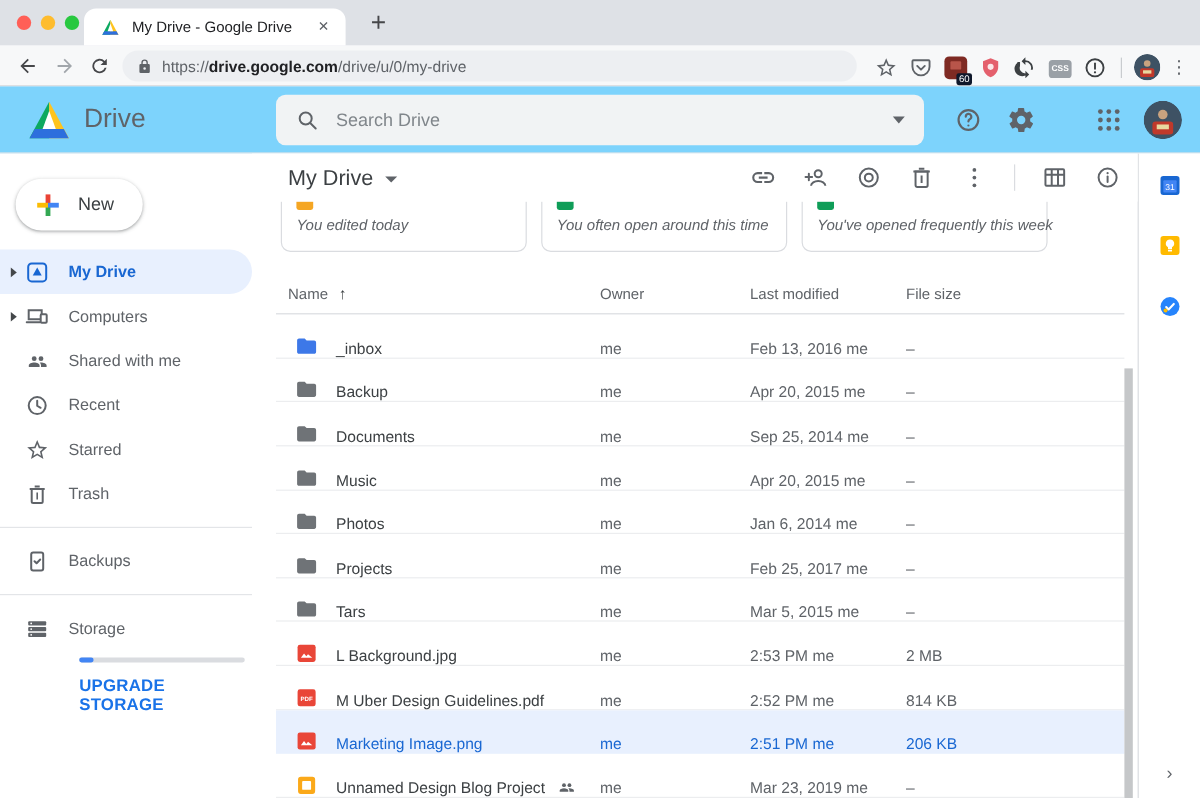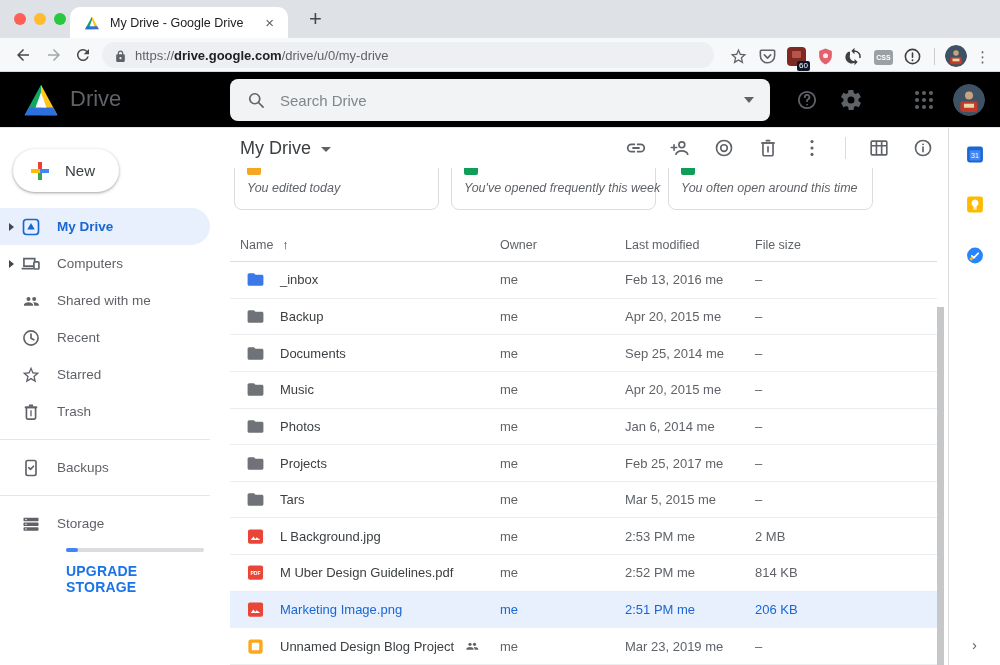--- a/index.html
+++ b/index.html
@@ -37,21 +37,21 @@
   .ext-60 .dot { position:absolute; left:5px; top:4px; width:9px; height:7px; background:#B8554A; border-radius:1px; }
   .badge { position:absolute; right:-4px; bottom:-5px; background:#0f172a; color:#fff; font-size:8px;
            padding:0 2px; border-radius:2px; line-height:10px; }
   .ext-css { background:#9AA0A6; border-radius:3px; color:#fff; font-size:7px; font-weight:bold;
              display:flex; align-items:center; justify-content:center; height:15px; margin-top:2px; }
   .ext-divider { width:1px; height:17px; background:#C9CCCF; margin:0 10px 0 2px; }
   .browser-avatar { width:22px; height:22px; border-radius:50%; overflow:hidden; margin-right:8px; flex:none; }
   .browser-menu { color:#5F6368; font-size:15px; letter-spacing:0; margin-right:10px; line-height:1; }
 
   
-  .dheader { height:56px; background:#000000; border-bottom:1px solid #E3E5E8; position:relative; }
+  .dheader { height:56px; background:#7dd3fc; border-bottom:1px solid #E3E5E8; position:relative; }
   .dlogo { position:absolute; left:22px; top:11px; width:38px; height:34px; }
   .dlogo svg { width:100%; height:100%; }
   .dname { position:absolute; left:70px; top:14px; font-size:22px; color:#5F6368; }
   .searchbar { position:absolute; left:230px; top:7px; width:540px; height:42px; background:#F1F3F4;
                border-radius:8px; display:flex; align-items:center; padding:0 16px; }
   .search-mag { width:20px; height:20px; color:#5F6368; flex:none; }
   .search-mag svg{ width:100%; height:100%; }
   .search-input { flex:1; border:none; outline:none; background:transparent; margin-left:14px;
                   font-size:15px; color:#202124; font-family:inherit; }
   .search-input::placeholder { color:#80868B; }
@@ -107,21 +107,21 @@
   .card .mini-icon { position:absolute; left:12px; top:30px; width:14px; height:14px; border-radius:2px; }
   .card .caption { position:absolute; left:12px; top:50px; font-size:12.5px; color:#5F6368; white-space:nowrap;font-style:italic; }
 
   
   .table { margin:0 11px 0 20px; position:relative; }
   .thead { height:52px; position:relative; border-bottom:1px solid #DADCE0; color:#5F6368; font-size:12.5px; }
   .thead > div { position:absolute; bottom:9px; }
   .th-name { left:10px; color:#5F6368; display:flex; align-items:center; cursor:pointer; }
   .sort-arrow { color:#3C4043; font-size:13px; margin-left:9px; }
   .th-owner { left:270px; } .th-modified { left:395px; } .th-size { left:525px; }
-  .row { height:36.65px; position:relative; display:flex; align-items:center;
+  .row { height:36.65px; position:relative; display:flex; align-items:flex-end;
          border-bottom:1px solid #ECEDEF; font-size:13px; color:#3C4043; cursor:pointer; }
   .row-icon { width:19px; height:19px; margin-left:16px; flex:none; }
   .row-icon svg { width:100%; height:100%; }
   .row-name { margin-left:15px; white-space:nowrap; }
   .shared-mini { width:16px; height:16px; margin-left:10px; color:#5F6368; }
   .shared-mini svg { width:100%; height:100%; }
   .c-owner { position:absolute; left:270px; color:#5F6368; }
   .c-mod { position:absolute; left:395px; color:#5F6368; }
   .c-size { position:absolute; left:525px; color:#5F6368; }
   .row.selected { background:#E8F0FE; border-bottom-color:#E8F0FE; }
@@ -417,25 +417,25 @@
         </div>
       </div>
 
       <div class="cards" id="cards-strip">
   <div class="card">
     <span class="mini-icon" style="background:#F5A623"></span>
     <span class="caption">You edited today</span>
   </div>
   <div class="card">
     <span class="mini-icon" style="background:#0F9D58"></span>
-    <span class="caption">You've opened frequently this week</span>
+    <span class="caption">You often open around this time</span>
   </div>
   <div class="card">
     <span class="mini-icon" style="background:#0F9D58"></span>
-    <span class="caption">You often open around this time</span>
+    <span class="caption">You've opened frequently this week</span>
   </div>
         </div>
 
       <div class="table">
         <div class="thead">
           <div class="th-name">
             <span>Name</span>
             <span class="sort-arrow">↑</span>
           </div>
           <div class="th-owner">Owner</div>

